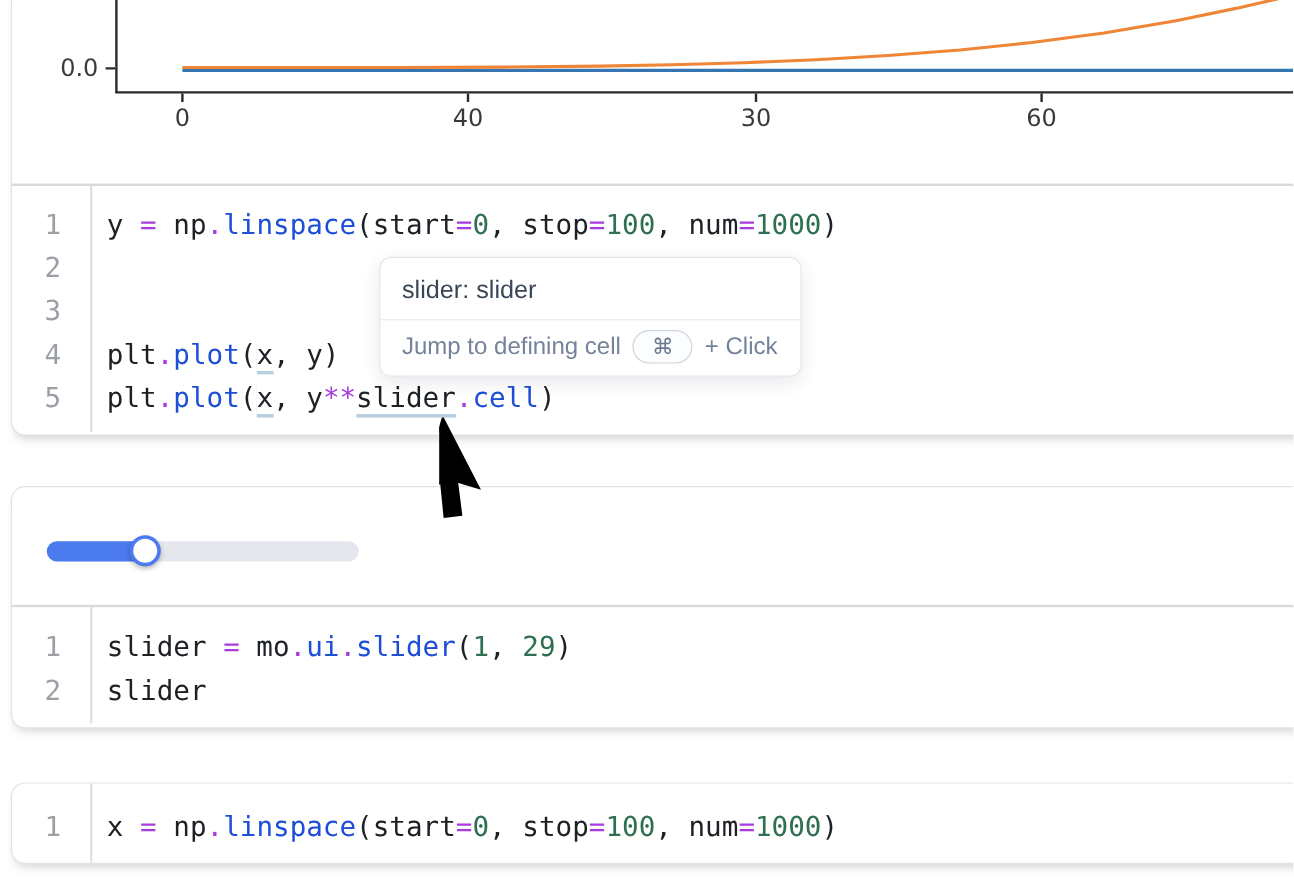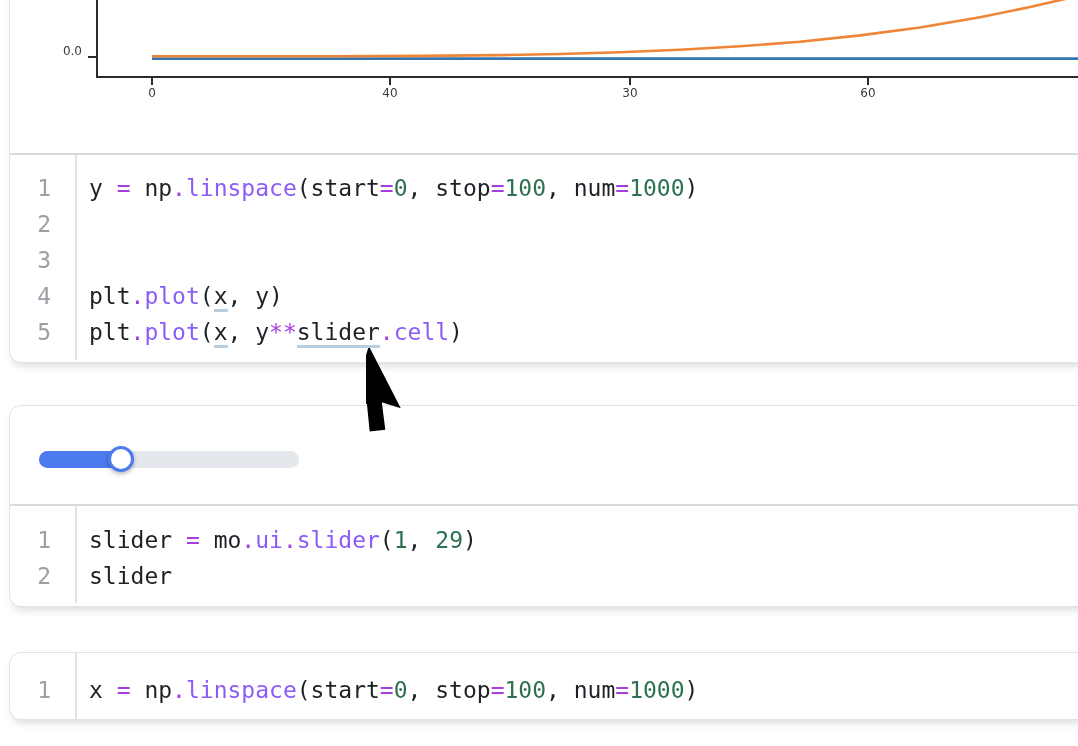--- a/index.html
+++ b/index.html
@@ -30,29 +30,29 @@
     width:67px; flex:0 0 67px; text-align:right; color:#9b9fa6;
     border-right:2px solid #e0e2e5; padding-right:24px;
   }
   .code-col { flex:1; padding-left:12px; }
   .pad-a { padding-top:15px; padding-bottom:10px; }
   .pad-b { padding-top:16px; padding-bottom:9px;  }
   .pad-c { padding-top:19px; padding-bottom:11px; }
   .ln, .code-line { display:block; height:36px; line-height:36px; white-space:pre; }
   .tk-v { color:#1d2025; }
   .tk-o { color:#a73de0; }
-  .tk-f { color:#8b5cf6; }
+  .tk-f { color:#1d4ed8; }
   .tk-n { color:#2e7050; }
   .tk-u { color:#1d2025; box-shadow:0 3px 0 0 #b9cfe0; }
 
   
   #plot-svg { position:absolute; left:0; top:0; pointer-events:none; }
   .tick-label {
     position:absolute; font-family:"DejaVu Sans", sans-serif;
-    font-size:12px; color:#3a3a3a;
+    font-size:20px; color:#3a3a3a;
   }
   .xtick { top:86px; transform:translateX(-50%); }
   #ytick0 { left:40px; top:44px; width:42px; text-align:right; }
 
   
   .slider-track {
     position:absolute; left:29px; top:45px; width:260px; height:17px;
     border-radius:9px; background:#e4e7ec; cursor:pointer;
   }
   .slider-fill {
@@ -155,18 +155,26 @@
     <div class="code-area">
       <div class="gutter pad-c">
         <span class="ln">1</span>
       </div>
       <div class="code-col pad-c">
         <span class="code-line"><span class="tk-v">x </span><span class="tk-o">=</span><span class="tk-v"> np</span><span class="tk-o">.</span><span class="tk-f">linspace</span><span class="tk-v">(start</span><span class="tk-o">=</span><span class="tk-n">0</span><span class="tk-v">, stop</span><span class="tk-o">=</span><span class="tk-n">100</span><span class="tk-v">, num</span><span class="tk-o">=</span><span class="tk-n">1000</span><span class="tk-v">)</span></span>
       </div>
     </div>
   </div>
 
+  <div id="tooltip">
+    <div class="tt-title">slider: slider</div>
+    <div class="tt-row">
+      <span>Jump to defining cell</span>
+      <span class="kbd-pill">⌘</span>
+      <span>+ Click</span>
+    </div>
+  </div>
 
   <svg id="cursor" width="86" height="100" viewBox="0 0 34 40">
     <polygon points="1,0 1,26 6.8,21 11.2,31.5 16.4,29.2 11.8,19 19.5,19" transform="rotate(17 1 0)" fill="#000" stroke="#000" stroke-width="0.6"></polygon>
   </svg>
 
 </div>
 
 </body></html>

